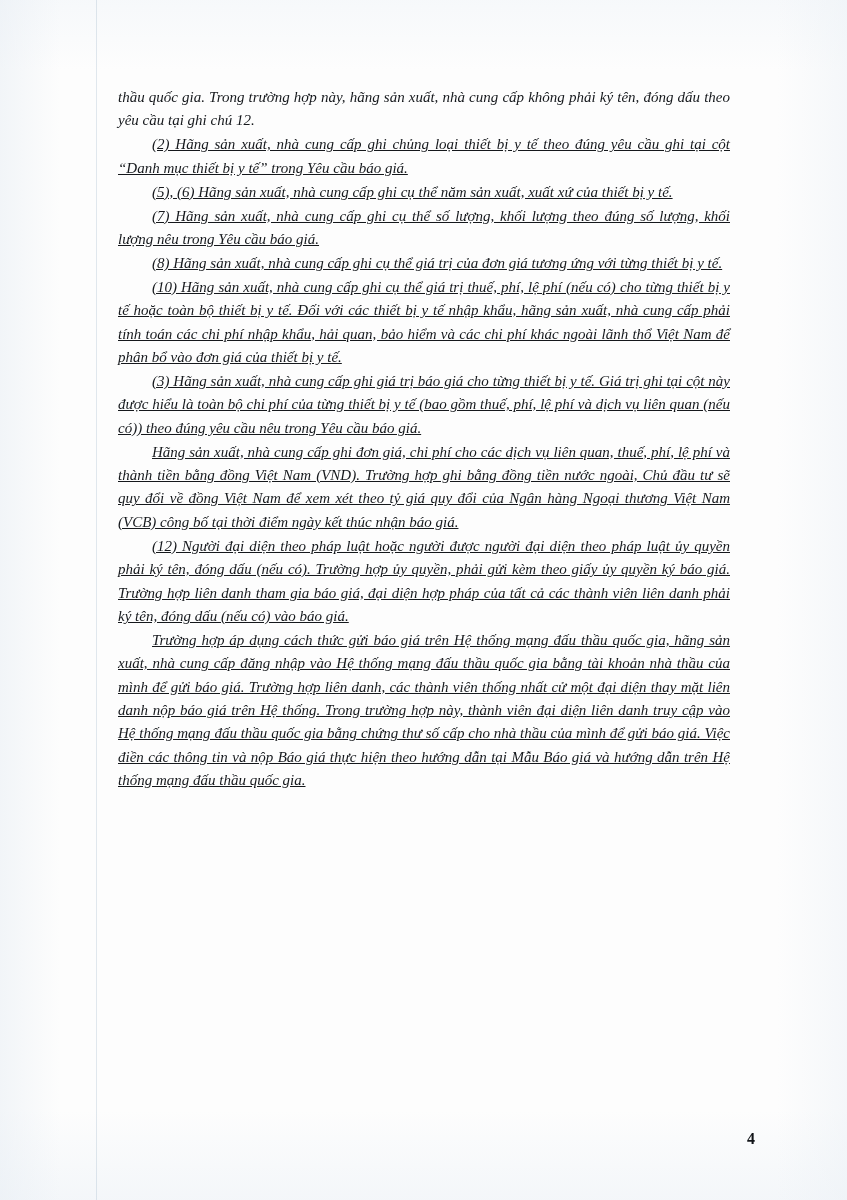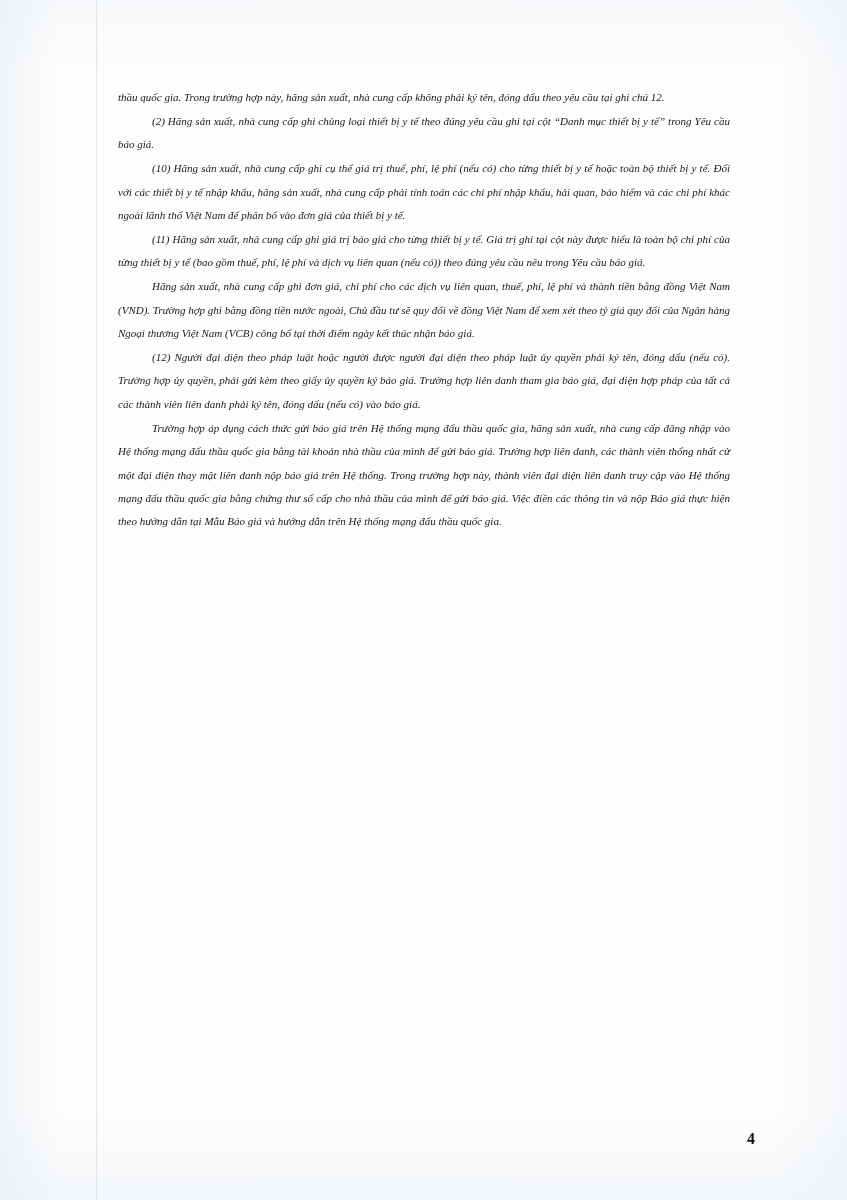--- a/index.html
+++ b/index.html
@@ -32,33 +32,34 @@
     top: 0;
     width: 1px;
     height: 1200px;
     background: rgba(170,190,205,0.35);
   }
   .body-text {
     position: absolute;
     left: 118px;
     top: 86px;
     width: 612px;
-    font-size: 11px;
+    font-size: 15px;
     line-height: 23.4px;
     color: #15181c;
     font-style: italic;
     text-align: justify;
     text-justify: inter-word;
   }
   .body-text p {
     margin: 0 0 0.5px 0;
     text-indent: 0;
   }
   .body-text p.indent {
     text-indent: 34px;
+    text-decoration: underline;
   }
   .page-number {
     position: absolute;
     right: 92px;
     bottom: 52px;
     font-size: 16px;
     font-weight: bold;
     color: #111418;
     font-family: "Liberation Serif", "DejaVu Serif", serif;
   }
@@ -66,21 +67,24 @@
 </head>
 <body>
 
 <div class="page">
   <div class="scan-tint"></div>
   <div class="edge-line-left"></div>
 
   <div class="body-text">
     <p>thầu quốc gia. Trong trường hợp này, hãng sản xuất, nhà cung cấp không phải ký tên, đóng dấu theo yêu cầu tại ghi chú 12.</p>
     <p class="indent">(2) Hãng sản xuất, nhà cung cấp ghi chủng loại thiết bị y tế theo đúng yêu cầu ghi tại cột “Danh mục thiết bị y tế” trong Yêu cầu báo giá.</p>
+    <p class="indent">(5), (6) Hãng sản xuất, nhà cung cấp ghi cụ thể năm sản xuất, xuất xứ của thiết bị y tế.</p>
+    <p class="indent">(7) Hãng sản xuất, nhà cung cấp ghi cụ thể số lượng, khối lượng theo đúng số lượng, khối lượng nêu trong Yêu cầu báo giá.</p>
+    <p class="indent">(8) Hãng sản xuất, nhà cung cấp ghi cụ thể giá trị của đơn giá tương ứng với từng thiết bị y tế.</p>
     <p class="indent">(10) Hãng sản xuất, nhà cung cấp ghi cụ thể giá trị thuế, phí, lệ phí (nếu có) cho từng thiết bị y tế hoặc toàn bộ thiết bị y tế. Đối với các thiết bị y tế nhập khẩu, hãng sản xuất, nhà cung cấp phải tính toán các chi phí nhập khẩu, hải quan, bảo hiểm và các chi phí khác ngoài lãnh thổ Việt Nam để phân bổ vào đơn giá của thiết bị y tế.</p>
-    <p class="indent">(11) Hãng sản xuất, nhà cung cấp ghi giá trị báo giá cho từng thiết bị y tế. Giá trị ghi tại cột này được hiểu là toàn bộ chi phí của từng thiết bị y tế (bao gồm thuế, phí, lệ phí và dịch vụ liên quan (nếu có)) theo đúng yêu cầu nêu trong Yêu cầu báo giá.</p>
+    <p class="indent">(3) Hãng sản xuất, nhà cung cấp ghi giá trị báo giá cho từng thiết bị y tế. Giá trị ghi tại cột này được hiểu là toàn bộ chi phí của từng thiết bị y tế (bao gồm thuế, phí, lệ phí và dịch vụ liên quan (nếu có)) theo đúng yêu cầu nêu trong Yêu cầu báo giá.</p>
     <p class="indent">Hãng sản xuất, nhà cung cấp ghi đơn giá, chi phí cho các dịch vụ liên quan, thuế, phí, lệ phí và thành tiền bằng đồng Việt Nam (VND). Trường hợp ghi bằng đồng tiền nước ngoài, Chủ đầu tư sẽ quy đổi về đồng Việt Nam để xem xét theo tỷ giá quy đổi của Ngân hàng Ngoại thương Việt Nam (VCB) công bố tại thời điểm ngày kết thúc nhận báo giá.</p>
     <p class="indent">(12) Người đại diện theo pháp luật hoặc người được người đại diện theo pháp luật ủy quyền phải ký tên, đóng dấu (nếu có). Trường hợp ủy quyền, phải gửi kèm theo giấy ủy quyền ký báo giá. Trường hợp liên danh tham gia báo giá, đại diện hợp pháp của tất cả các thành viên liên danh phải ký tên, đóng dấu (nếu có) vào báo giá.</p>
     <p class="indent">Trường hợp áp dụng cách thức gửi báo giá trên Hệ thống mạng đấu thầu quốc gia, hãng sản xuất, nhà cung cấp đăng nhập vào Hệ thống mạng đấu thầu quốc gia bằng tài khoản nhà thầu của mình để gửi báo giá. Trường hợp liên danh, các thành viên thống nhất cử một đại diện thay mặt liên danh nộp báo giá trên Hệ thống. Trong trường hợp này, thành viên đại diện liên danh truy cập vào Hệ thống mạng đấu thầu quốc gia bằng chứng thư số cấp cho nhà thầu của mình để gửi báo giá. Việc điền các thông tin và nộp Báo giá thực hiện theo hướng dẫn tại Mẫu Báo giá và hướng dẫn trên Hệ thống mạng đấu thầu quốc gia.</p>
   </div>
 
   <div class="page-number">4</div>
 </div>
 
 </body></html>

